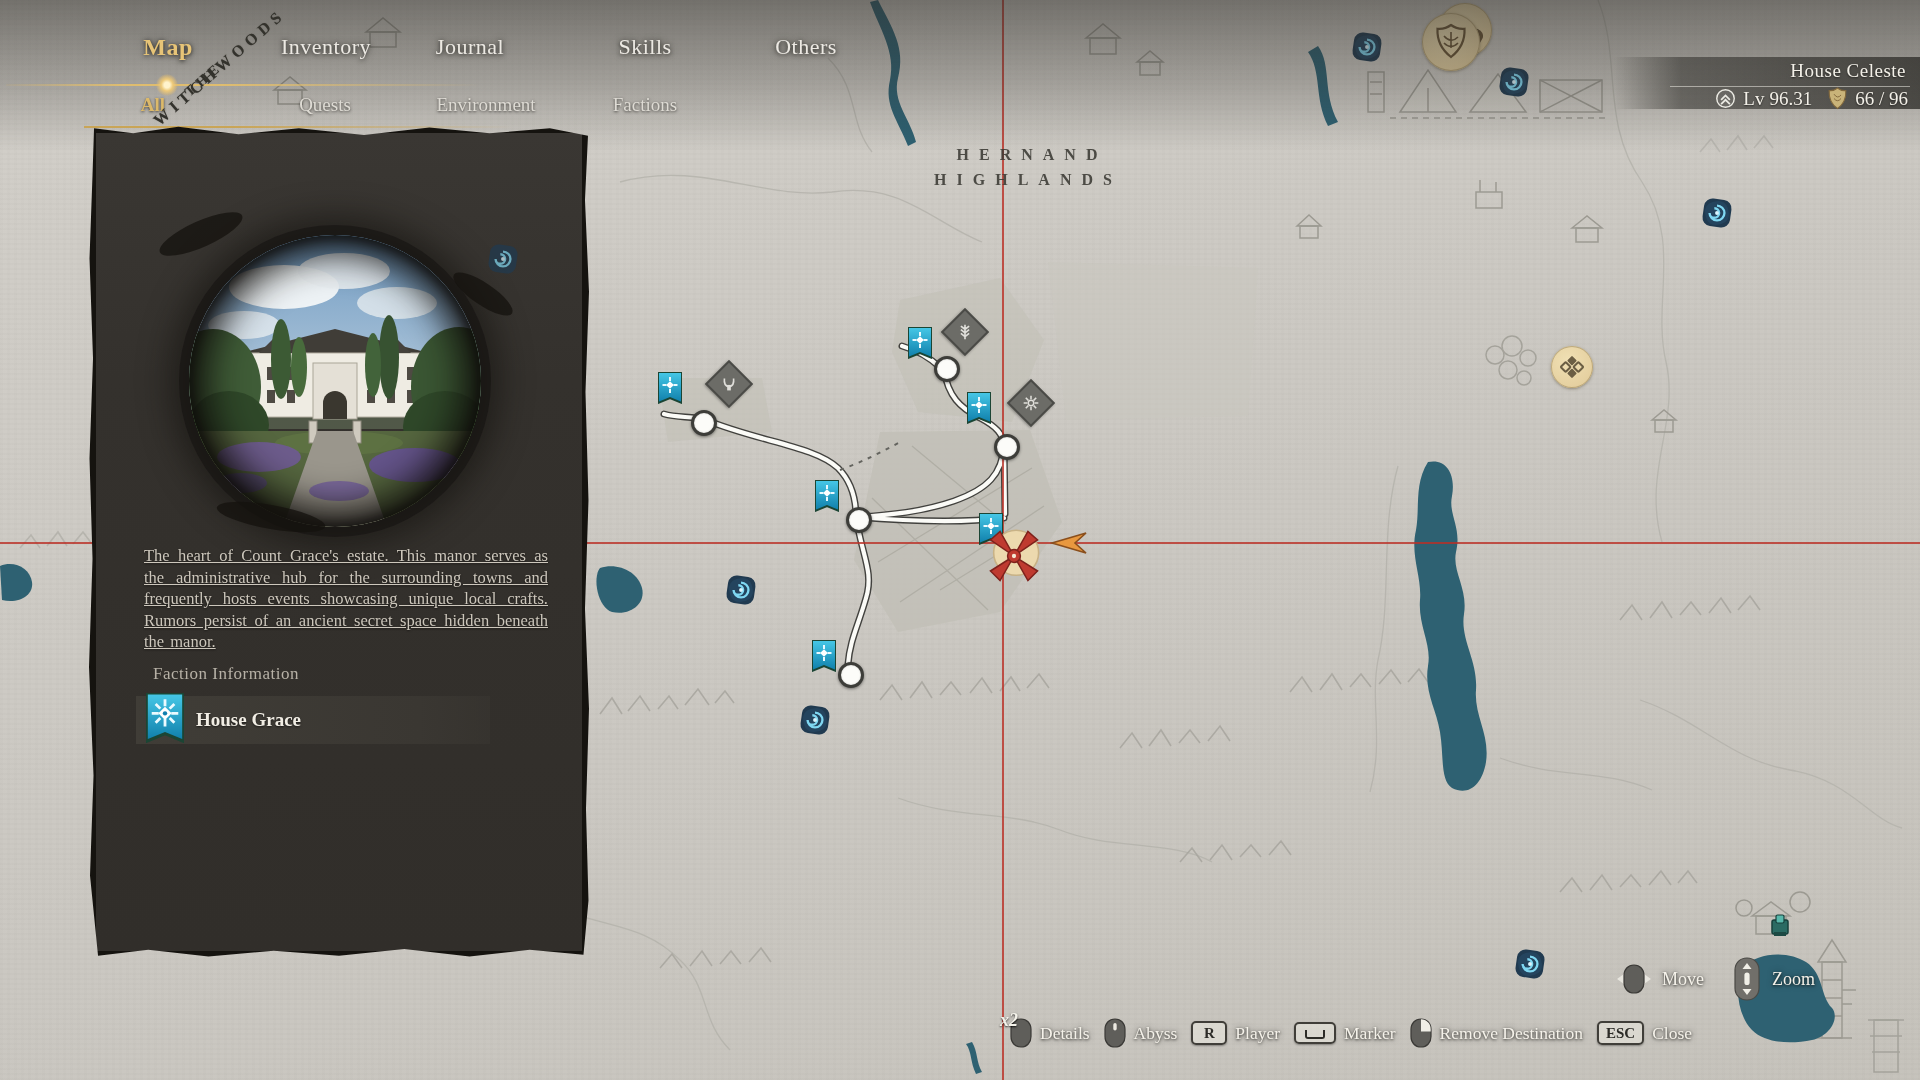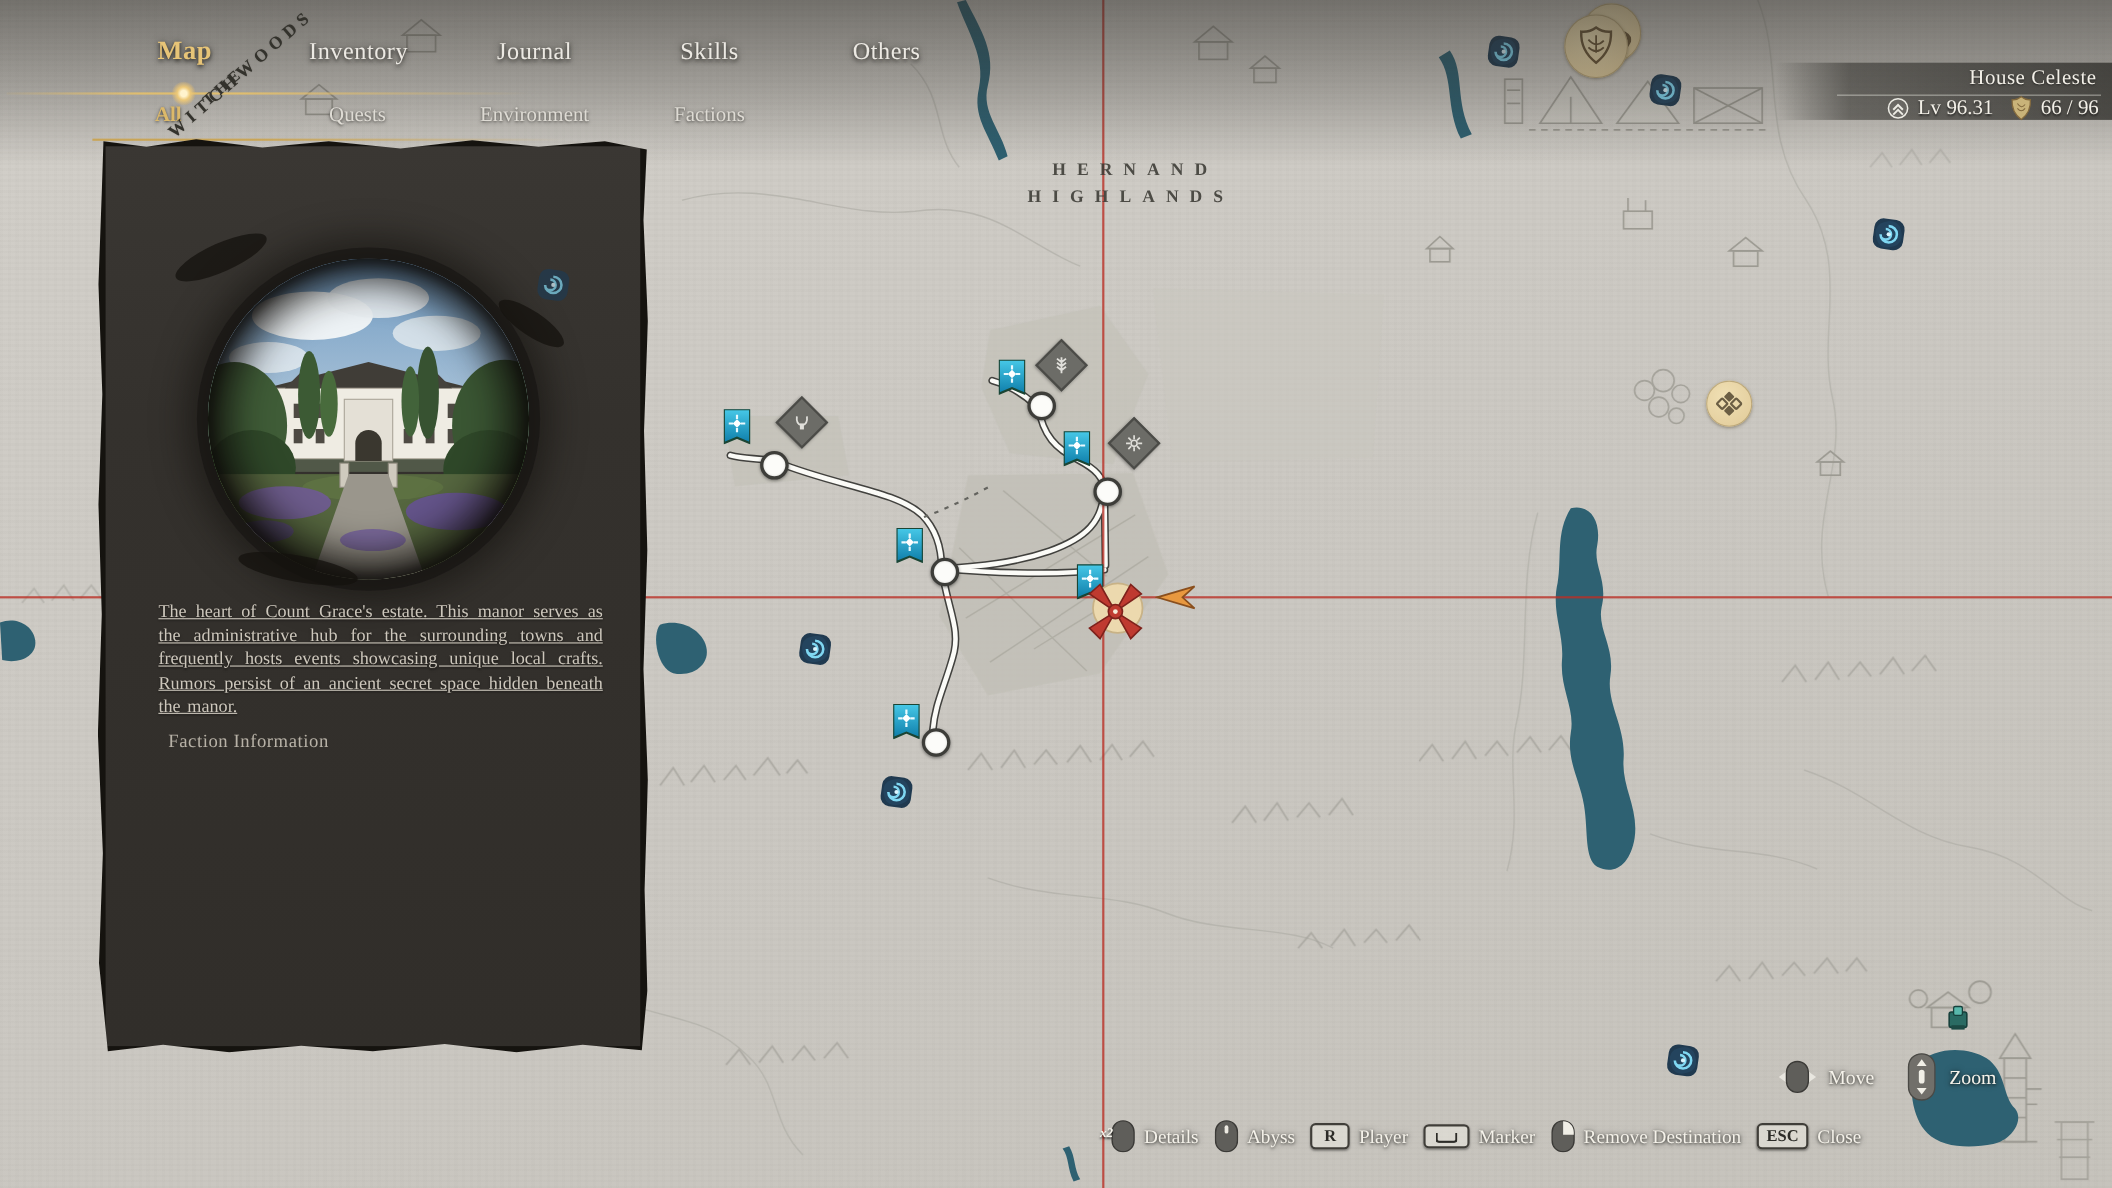--- a/index.html
+++ b/index.html
@@ -82,22 +82,22 @@
   .ctrl-label{color:#f5f2ea;font-size:17.5px;text-shadow:0 1px 3px rgba(22,22,19,.85),0 0 7px rgba(22,22,19,.45);white-space:nowrap;}
   .ctrl{display:flex;align-items:center;gap:8px;cursor:pointer;}
   .row1{position:absolute;left:1616px;top:954px;display:flex;align-items:center;gap:10px;height:50px;}
   .row2{position:absolute;left:1010px;top:1012px;display:flex;align-items:center;gap:14px;height:42px;}
   .keycap{display:inline-flex;align-items:center;justify-content:center;min-width:18px;padding:1px 7px;
     border:2px solid #403e39;border-radius:5px;background:rgba(235,233,224,.55);color:#2d2c28;
     font-weight:bold;font-size:15px;line-height:18px;box-shadow:0 1px 2px rgba(0,0,0,.35);}
   .spaceglyph{display:inline-block;width:16px;height:7px;border:2px solid #2d2c28;border-top:none;
     border-radius:0 0 3px 3px;margin:5px 2px 2px;}
   .mousewrap{position:relative;display:inline-flex;}
-  .x2badge{position:absolute;left:-10px;top:-8px;font-style:italic;font-size:12px;color:#f4f2ea;
-    text-shadow:0 1px 2px rgba(0,0,0,.8);font-weight:bold;margin-top:13px;}
+  .x2badge{position:absolute;left:-10px;top:-8px;font-style:italic;font-size:18px;color:#f4f2ea;
+    text-shadow:0 1px 2px rgba(0,0,0,.8);font-weight:bold;}
 </style>
 </head>
 <body>
 
 <svg width="0" height="0" style="position:absolute">
   <defs>
     <linearGradient id="bgrad" x1="0" y1="0" x2="0" y2="1">
       <stop offset="0" stop-color="#47c9e8"></stop>
         <stop offset="1" stop-color="#0e7da9"></stop>
     </linearGradient>
@@ -421,21 +421,21 @@
       <svg width="38" height="24" viewBox="0 0 38 24">
           <polygon points="36,2 2,12 36,22 25,12" fill="#e8983f" stroke="#8a4f1d" stroke-width="1.6"></polygon>
         </svg>
     </div>
   </div>
 
   <div class="top-vignette"></div>
   <div>
     <div class="tab active" style="left:168px;">Map</div>
     <div class="tab" style="left:326px;">Inventory</div>
-    <div class="tab" style="left:486px;">Journal</div>
+    <div class="tab" style="left:470px;">Journal</div>
     <div class="tab" style="left:645px;">Skills</div>
     <div class="tab" style="left:806px;">Others</div>
     <div class="goldline"></div>
     <div class="golddot"></div>
     <div class="subtab active" style="left:153px;">All</div>
     <div class="subtab" style="left:325px;">Quests</div>
     <div class="subtab" style="left:486px;">Environment</div>
     <div class="subtab" style="left:645px;">Factions</div>
     <div class="subgoldline"></div>
     <div class="witch w1">THE</div>
@@ -507,20 +507,31 @@
           <ellipse cx="226" cy="230" rx="46" ry="17" fill="#64548a"></ellipse>
           <ellipse cx="150" cy="256" rx="30" ry="10" fill="#75639a" opacity=".9"></ellipse>
           <ellipse cx="52" cy="248" rx="26" ry="10" fill="#5d4e80" opacity=".85"></ellipse>
         </svg>
       </div>
       <div class="smudge" style="left:60px;top:88px;width:90px;height:26px;transform:rotate(-24deg);"></div>
       <div class="smudge" style="left:352px;top:150px;width:70px;height:22px;transform:rotate(34deg);"></div>
       <div class="smudge" style="left:120px;top:372px;width:110px;height:24px;transform:rotate(10deg);"></div>
       <div class="panel-desc">The heart of Count Grace's estate. This manor serves as the administrative hub for the surrounding towns and frequently hosts events showcasing unique local crafts. Rumors persist of an ancient secret space hidden beneath the manor.</div>
       <div class="panel-faction-label">Faction Information</div>
+      <div class="faction-row">
+        <div class="faction-banner">
+          <svg width="38" height="50" viewBox="0 0 24 32">
+              <path d="M0,0 H24 V31 L12,26 L0,31 Z" fill="url(#bgrad)" stroke="#1b4534" stroke-width="2"></path>
+              <rect x="9" y="10" width="6" height="6" transform="rotate(45 12 13)" fill="#fff"></rect>
+              <path d="M12,4 v4.5 M12,16.5 v5 M3.5,13 h4.5 M16,13 h4.5 M6,7 l3,3 M18,7 l-3,3 M6,19 l3,-3 M18,19 l-3,-3" stroke="#eafaff" stroke-width="1.8"></path>
+              <circle cx="12" cy="13" r="1.4" fill="#0f7fae"></circle>
+            </svg>
+        </div>
+        <span class="faction-name">House Grace</span>
+      </div>
     </div>
   </div>
 
   <div class="poi swirl" style="left:486px;top:242px;opacity:.72;">
     <svg width="34" height="34" viewBox="0 0 32 32">
         <rect x="3" y="3" width="26" height="26" rx="8" fill="#203a50" transform="rotate(8 16 16)"></rect>
         <path d="M16 16 m0,-7 a7,7 0 1,1 -7,7 a4.5,4.5 0 1,0 4.5,-4.5" stroke="#7fd7f2" stroke-width="2.2" fill="none"></path>
         <circle cx="16" cy="16" r="1.8" fill="#d9f4fd"></circle>
       </svg>
   </div>

